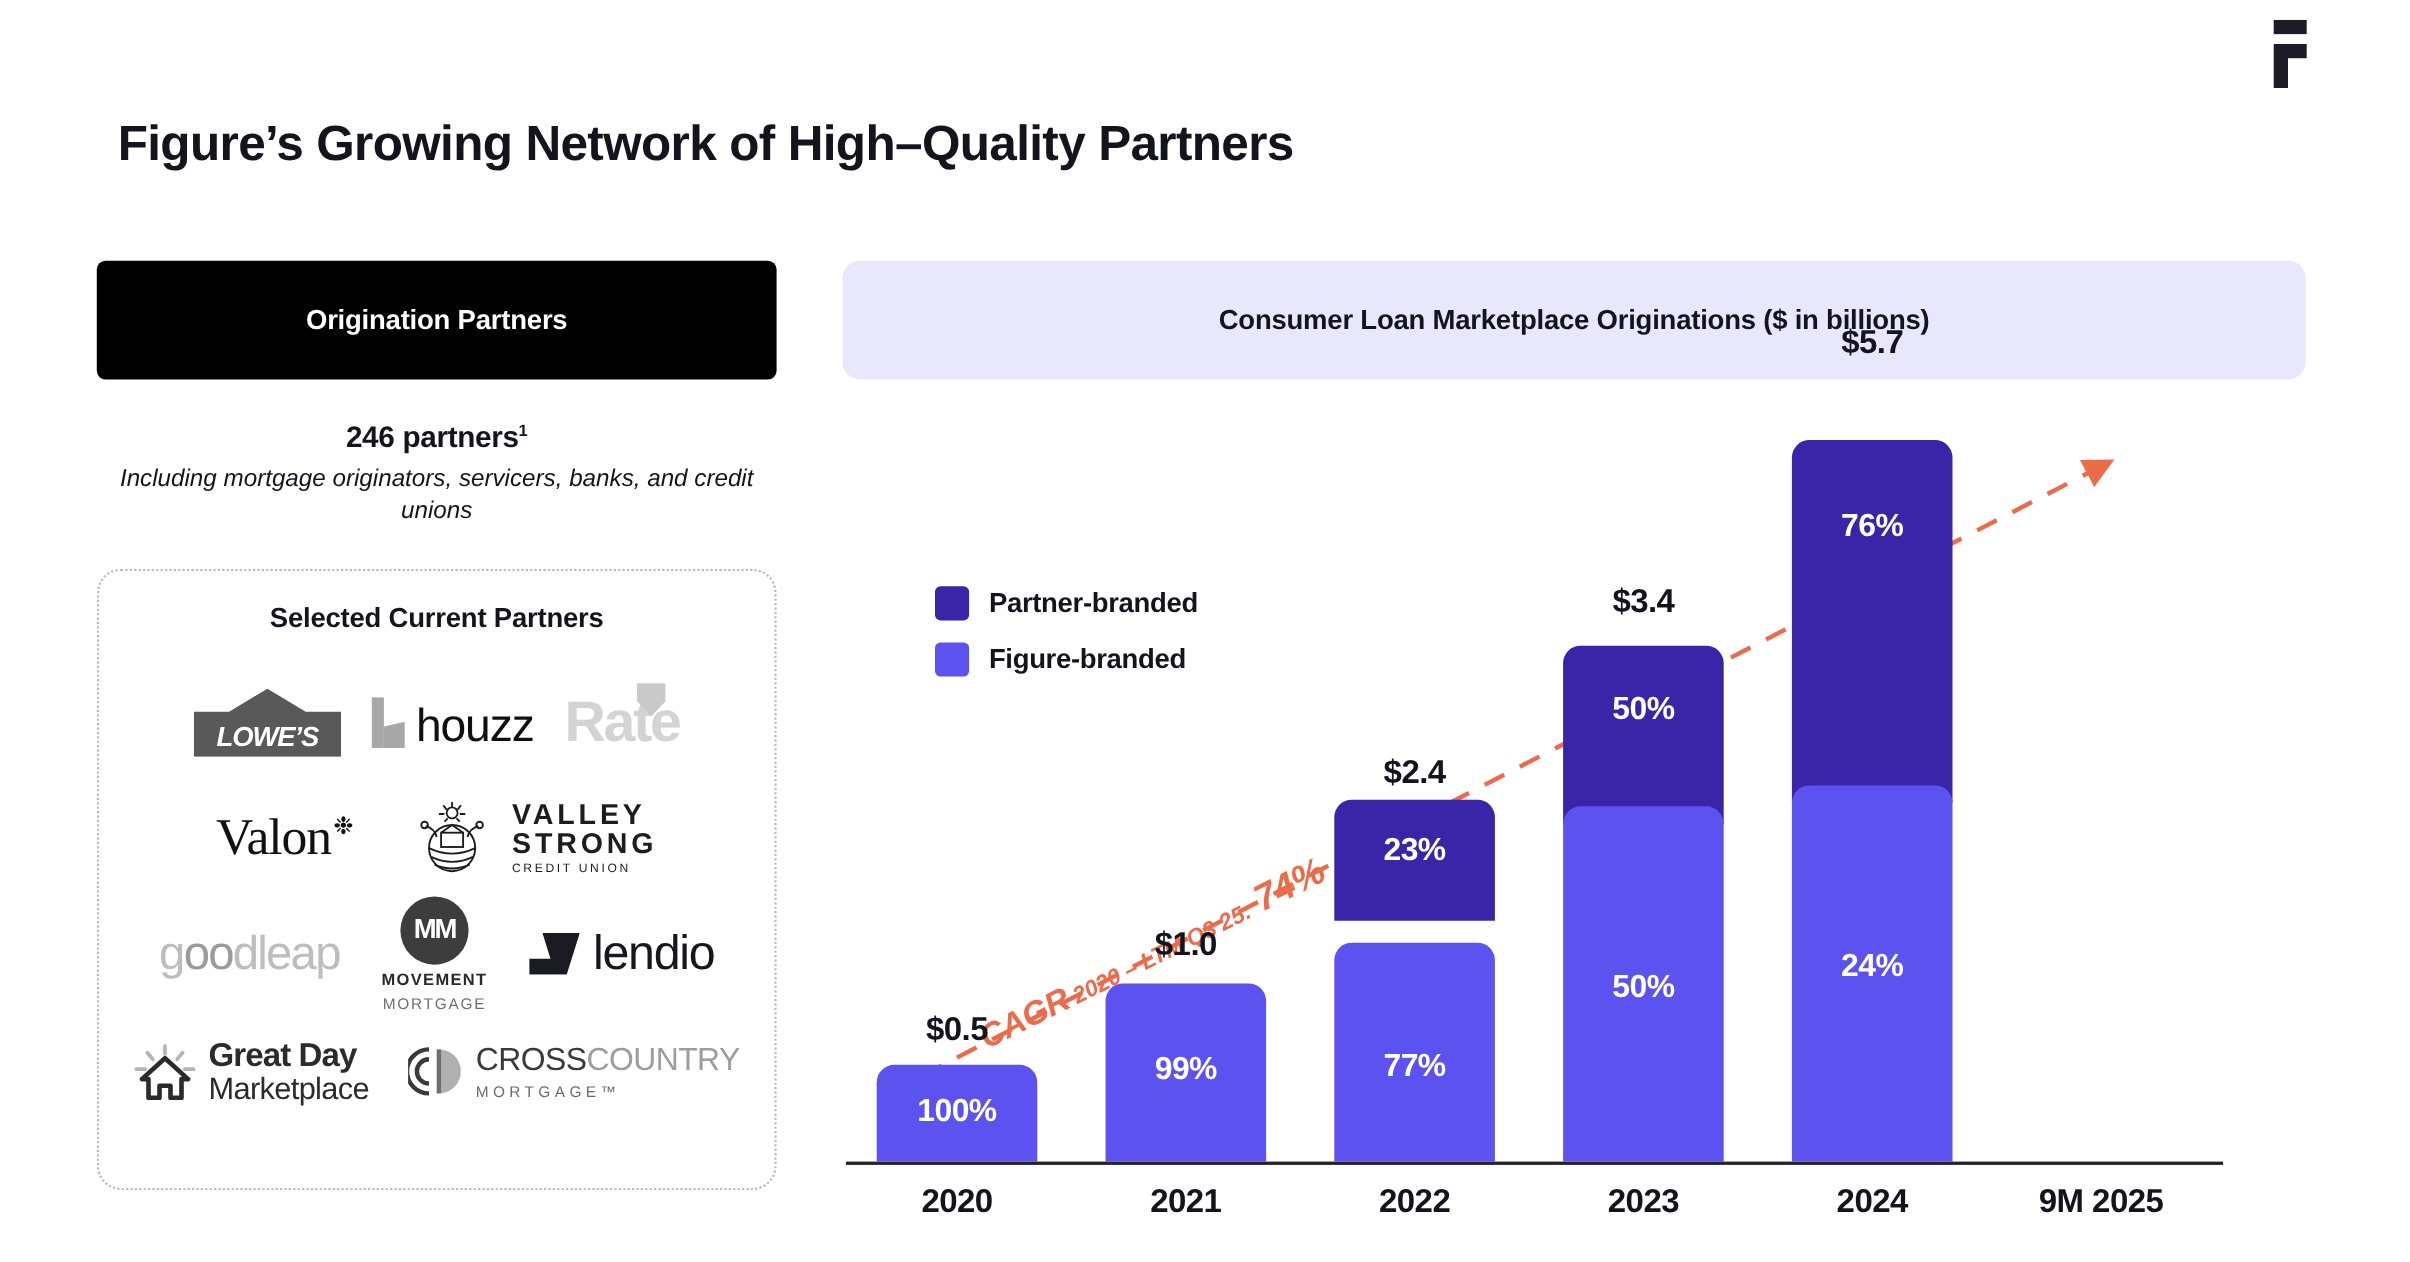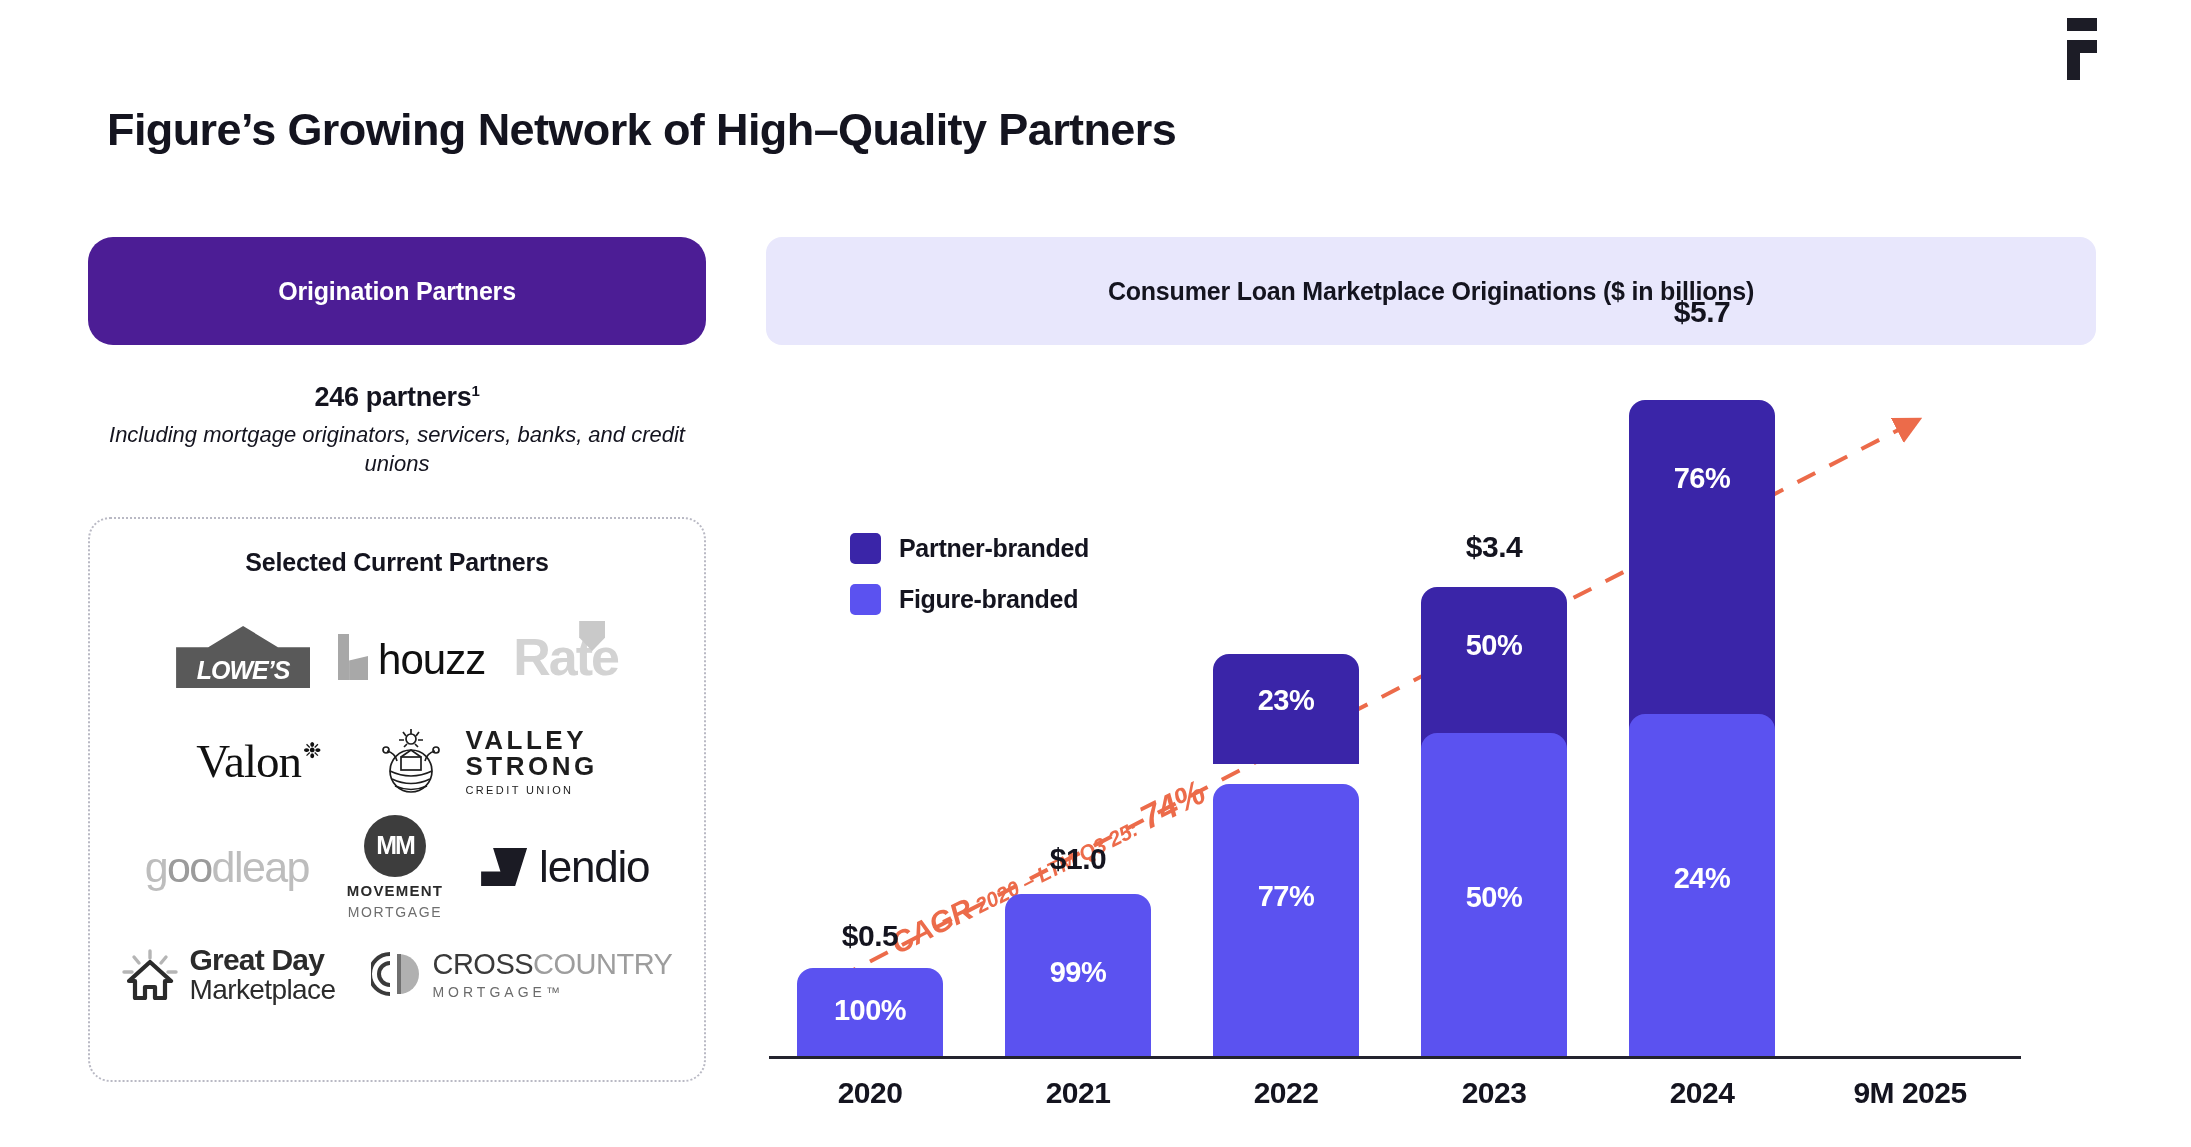--- a/index.html
+++ b/index.html
@@ -18,22 +18,22 @@
   .slide-title {
     position: absolute; left: 107px; top: 104px;
     font-size: 45px; font-weight: 700; color:#14141f;
     letter-spacing: -0.6px; white-space: nowrap; text-align: right;
   }
 
   
   .left-col { position:absolute; left:88px; top:237px; width:618px; }
 
   .panel-header-dark {
-    width:618px; height:108px; border-radius:25px;
-    background:#4c1d95; display:flex; align-items:center; justify-content:center;
+    width:618px; height:108px; border-radius:8px;
+    background:#000000; display:flex; align-items:center; justify-content:center;
   }
   .panel-header-dark span { color:#fff; font-size:25px; font-weight:700; letter-spacing:-0.2px; }
 
   .partner-count {
     margin-top:37px; text-align:center;
     font-size:27px; font-weight:700; color:#14141f; letter-spacing:-0.3px;
   }
   .partner-count sup { font-size:15px; font-weight:700; vertical-align:super; }
   .partner-sub {
     margin-top:7px; text-align:center; font-style:italic;
@@ -375,21 +375,21 @@
               </div>
             </div>
           </div>
 
           <div class="bar-slot">
             <div class="bar-total-label" style="bottom:336px">$2.4</div>
             <div class="bar-stack">
               <div class="seg seg-top" style="height:110px; padding-top:30px;">
                 <span class="seg-pct">23%</span>
               </div>
-              <div class="seg seg-bottom" style="height:272px; padding-top:96px;margin-top:20px;">
+              <div class="seg seg-bottom" style="height:199px; padding-top:96px;margin-top:20px;">
                 <span class="seg-pct">77%</span>
               </div>
             </div>
           </div>
 
           <div class="bar-slot">
             <div class="bar-total-label" style="bottom:492px">$3.4</div>
             <div class="bar-stack">
               <div class="seg seg-top" style="height:162px; padding-top:42px;">
                 <span class="seg-pct">50%</span>

